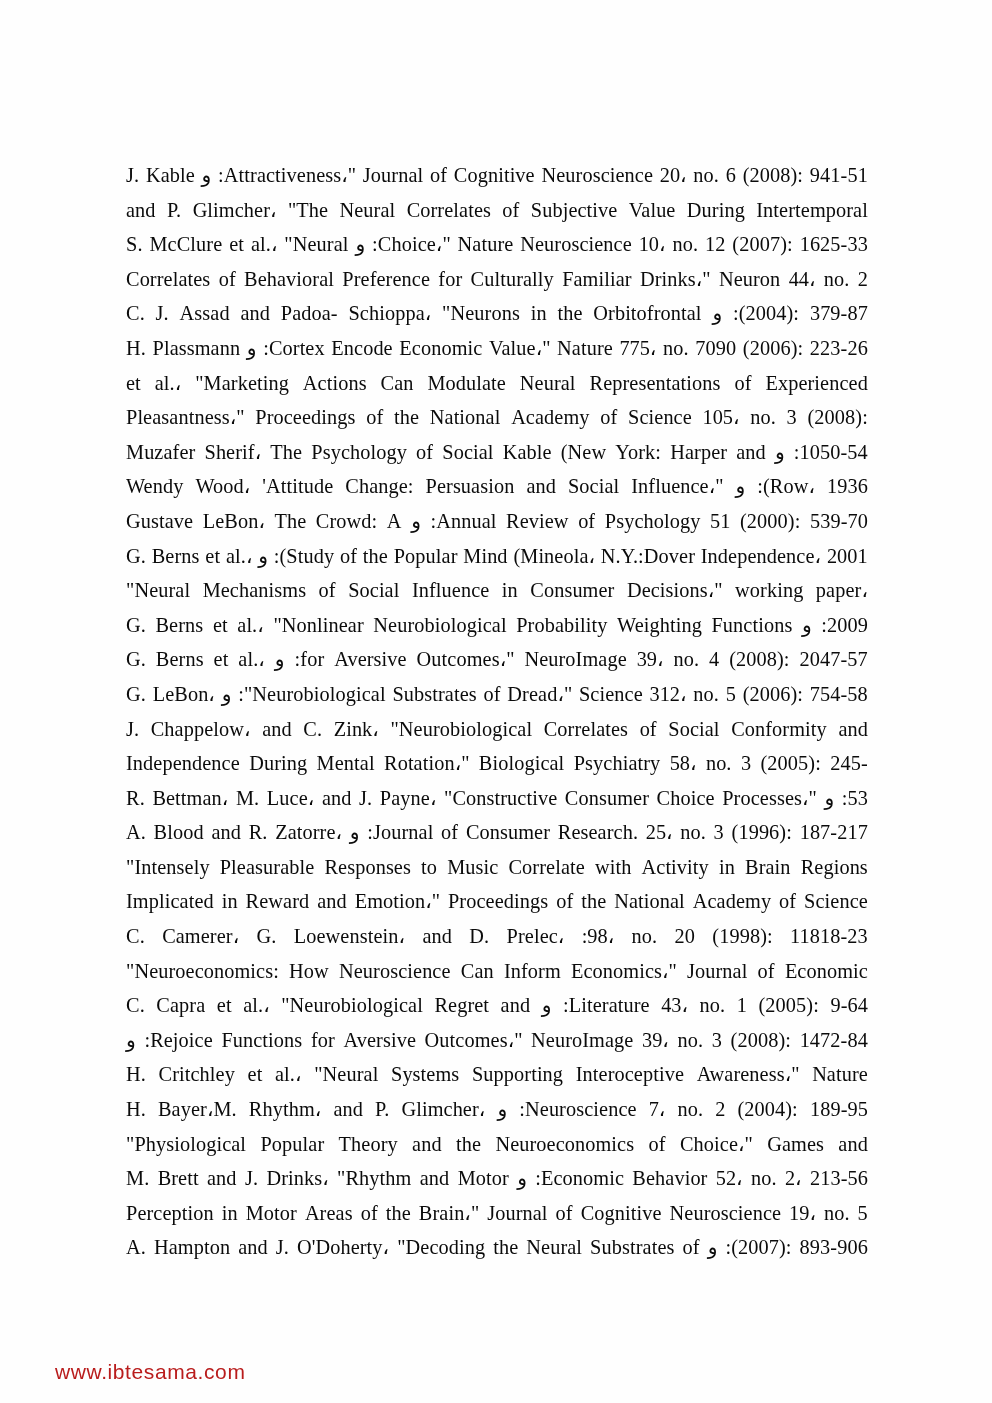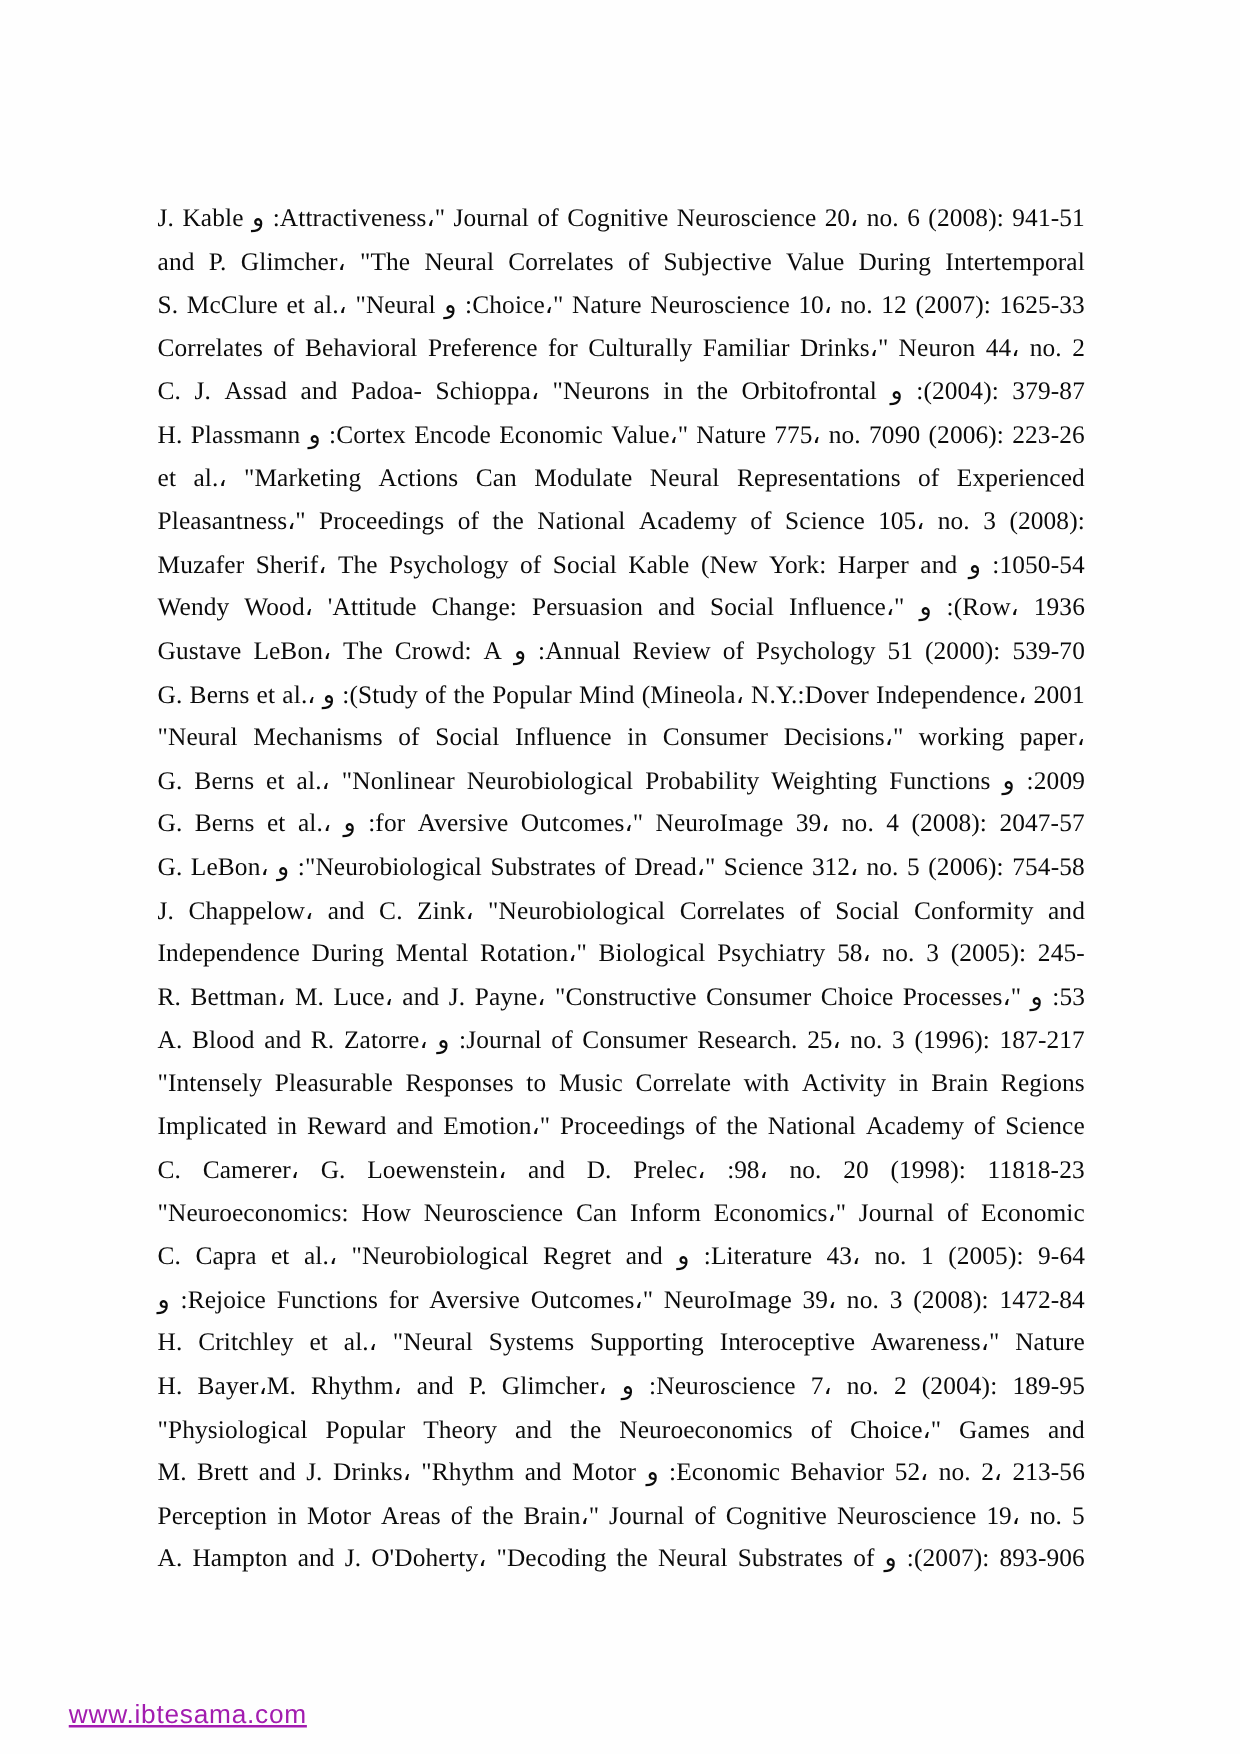--- a/index.html
+++ b/index.html
@@ -56,23 +56,22 @@
   }
 
   
   #watermark {
     position: absolute;
     left: 55px;
     top: 1360px;
     font-family: "Liberation Sans", "DejaVu Sans", sans-serif;
     font-size: 21px;
     letter-spacing: 0.6px;
-    color: #a21caf;
+    color: #b91c1c;
     user-select: none;
-    text-decoration: underline;
   }
 </style>
 </head>
 <body>
 
 <div id="page">
 
   <div id="refs">
       <div class="ref-line">
         <span class="w">J.</span>

